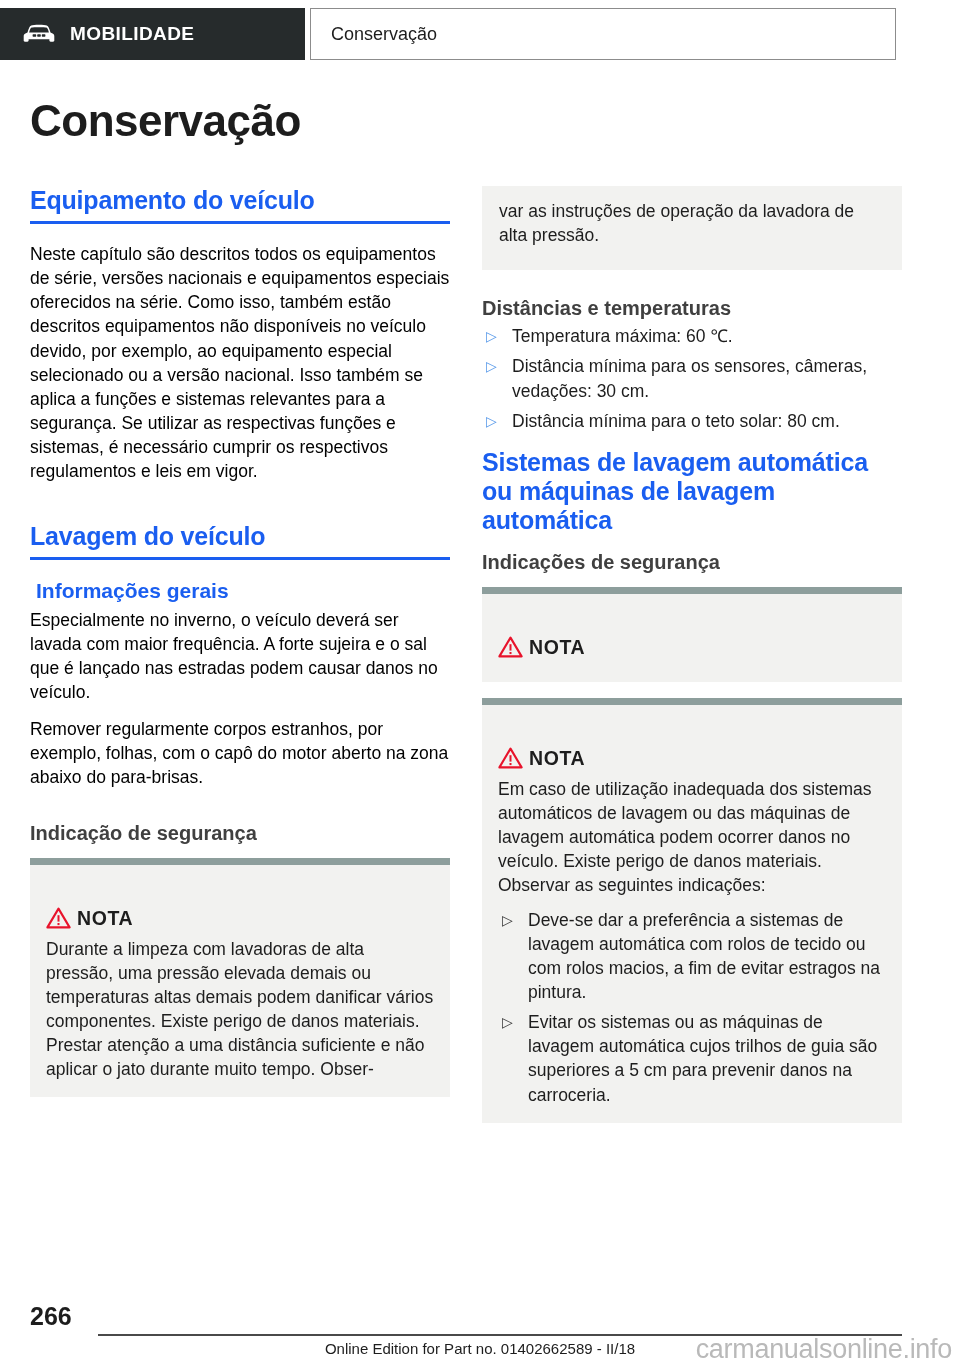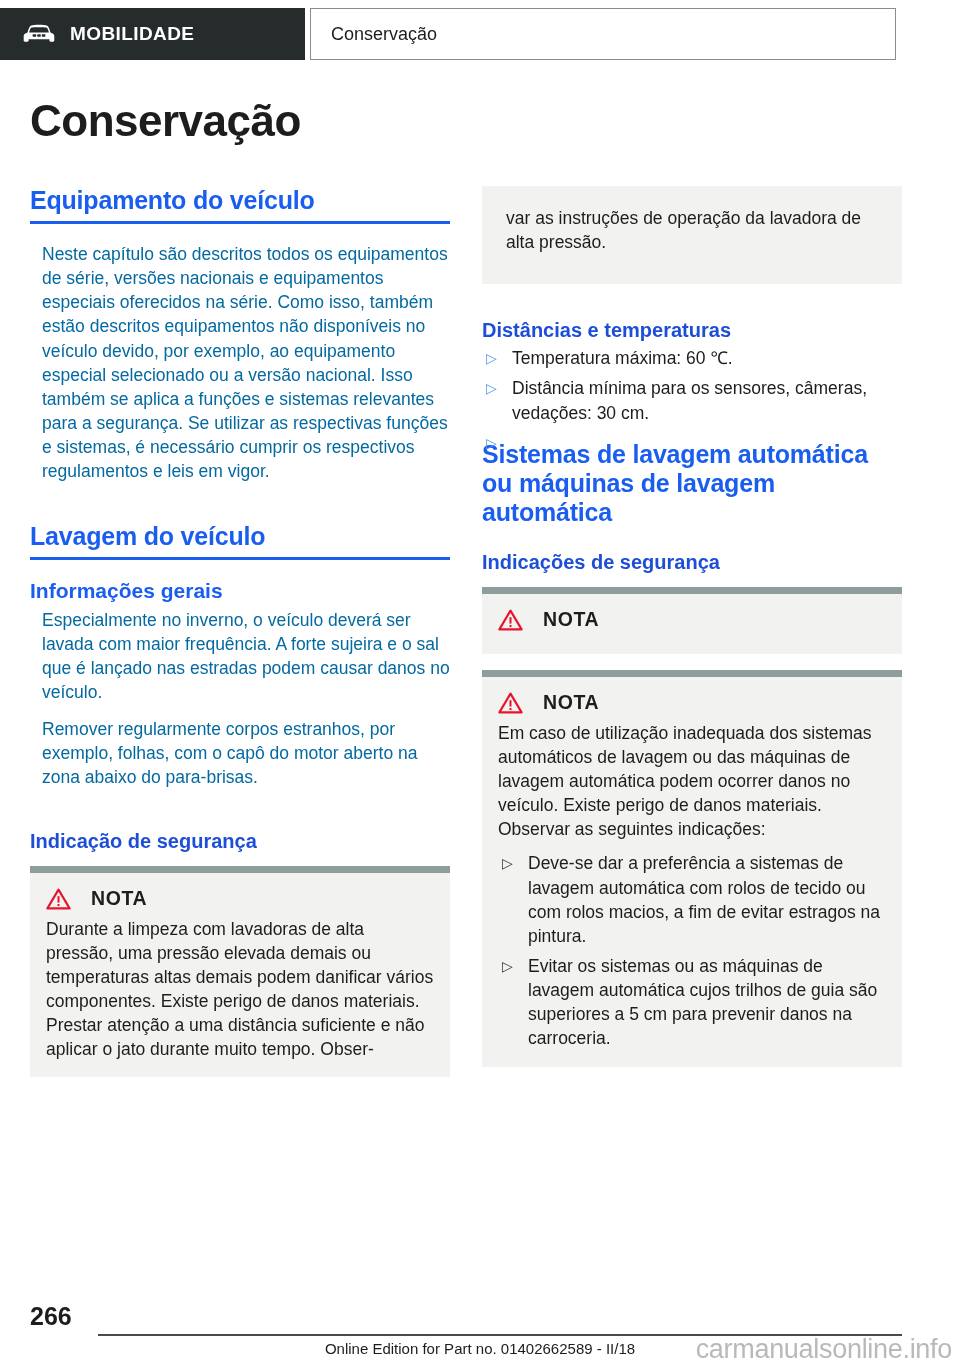--- a/index.html
+++ b/index.html
@@ -82,36 +82,36 @@
   }
   .sec-rule {
     height: 3px;
     background: #1a5ef0;
     margin: 0 0 18px 0;
   }
   h2.sub {
     font-size: 21px;
     font-weight: bold;
     color: #1a5ef0;
-    margin: 0 0 4px 0;
+    margin: 0 0 4px 6px;
     line-height: 1.2;
   }
   h3.subsub {
     font-size: 20px;
     font-weight: bold;
-    color: #1d4ed8;
-    margin: 8px 0 4px 0;
+    color: #404040;
+    margin: 0 0 4px 0;
     line-height: 1.2;
   }
 
   p.body {
     font-size: 17.5px;
     line-height: 1.38;
-    margin: 0 0 13px 12px;
-    color: #0369a1;
+    margin: 0 0 13px 0;
+    color: #000000;
   }
 
   .spacer-lg { height: 26px; }
   .spacer-md { height: 16px; }
   .spacer-sm { height: 9px; }
 
   
   ul.bullets { list-style: none; margin: 0 0 0 0; padding: 0; }
   ul.bullets li {
     position: relative;
@@ -131,23 +131,24 @@
 
   
   .nota {
     background: #f2f2f0;
     border-top: 7px solid #8d9e9c;
     padding: 14px 16px 16px 16px;
     margin: 0;
   }
   .nota-head {
     display: flex;
-    align-items: flex-end;
-    gap: 20px;
+    align-items: center;
+    gap: 6px;
     margin-bottom: 7px;
+    margin-top: 28px;
   }
   .warn-icon { width: 25px; height: 22px; display: block; }
   .nota-title {
     font-size: 19.5px;
     font-weight: bold;
     letter-spacing: .6px;
     color: #1d1d1d;
   }
   .nota p {
     font-size: 17.5px;
@@ -157,21 +158,21 @@
   .nota p:last-child { margin-bottom: 0; }
   .nota ul.bullets { margin-top: 10px; }
   .nota ul.bullets li:last-child { margin-bottom: 0; }
 
   
   .nota-cont {
     background: #f2f2f0;
     padding: 12px 16px 22px 16px;
     margin: 0;
   }
-  .nota-cont p { font-size: 17.5px; line-height: 1.38; margin: 8px; }
+  .nota-cont p { font-size: 17.5px; line-height: 1.38; margin: 1px; }
 
   
   .footer { position: absolute; left: 0; top: 1300px; width: 960px; height: 62px; }
   .page-num {
     position: absolute;
     left: 30px; top: 2px;
     font-size: 25px;
     font-weight: bold;
     color: #1d1d1d;
   }
@@ -270,20 +271,21 @@
     <li>
       <span class="bullet-icon">▷</span>
       <span>Temperatura máxima: 60 ℃.</span>
     </li>
     <li>
       <span class="bullet-icon">▷</span>
       <span>Distância mínima para os sensores, câmeras, vedações: 30 cm.</span>
     </li>
     <li>
       <span class="bullet-icon">▷</span>
+      <span>Distância mínima para o teto solar: 80 cm.</span>
     </li>
   </ul>
 
   <div class="spacer-sm"></div>
 
   <h1 class="sec">Sistemas de lavagem automática ou máquinas de lavagem automática</h1>
   <div class="spacer-sm"></div>
   <h3 class="subsub">Indicações de segurança</h3>
   <div class="spacer-sm"></div>
 

